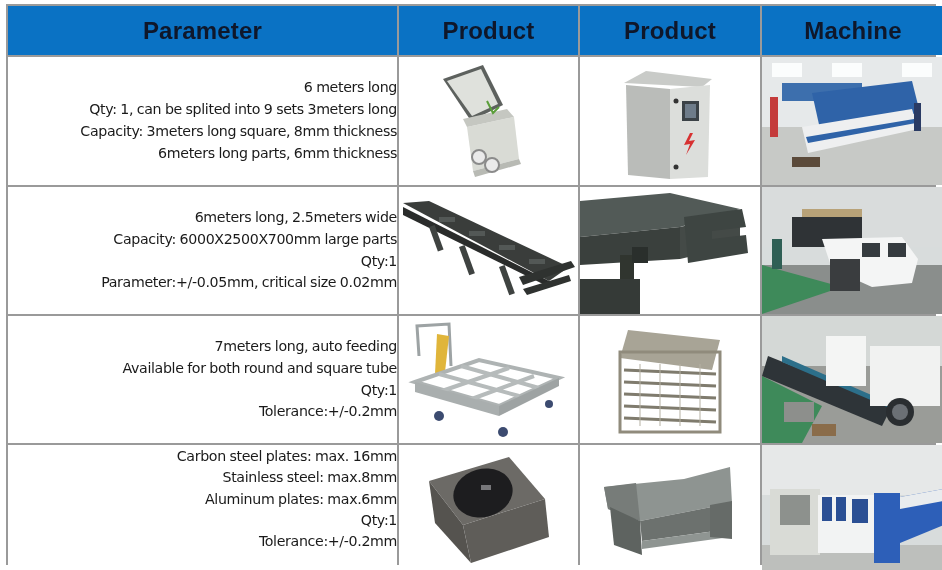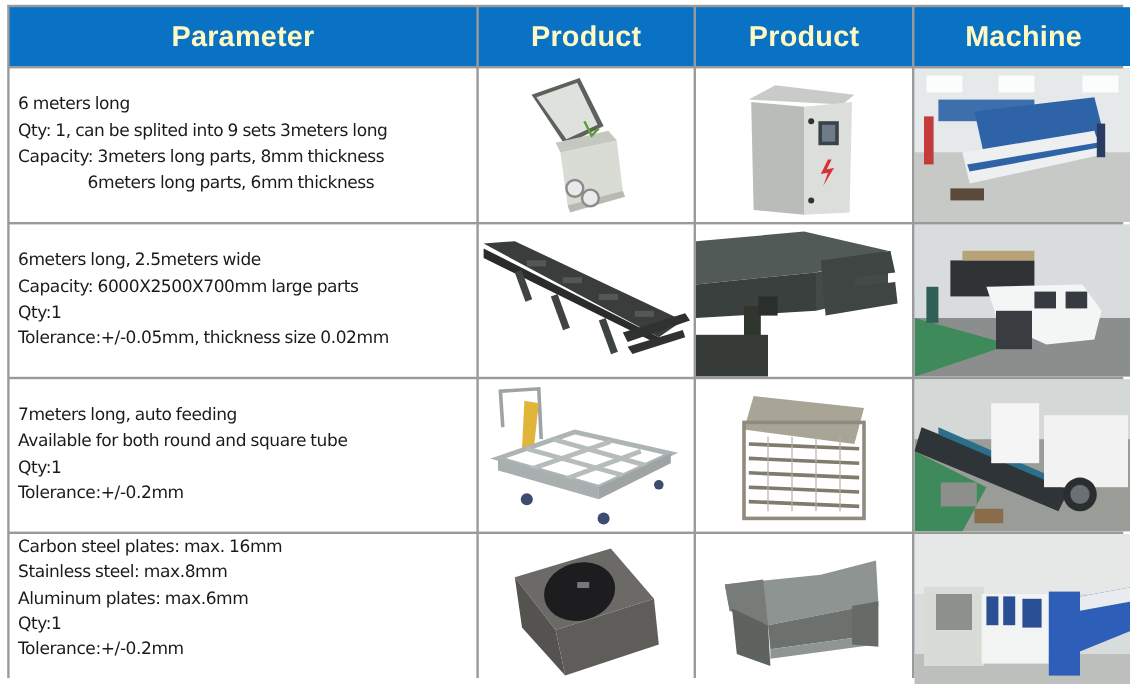--- a/index.html
+++ b/index.html
@@ -10,38 +10,39 @@
     display: grid;
     grid-template-columns: 389px 179px 180px 182px;
     grid-template-rows: 49px 128px 127px 127px 130px;
     background: #9a9a9a;
     gap: 2px;
     padding: 2px;
     box-sizing: border-box;
   }
   .hcell {
     background: #0a72c4;
-    color: #fef9c3;
+    color: #0f172a;
     font-family: "Liberation Sans", sans-serif;
     font-weight: bold;
     font-size: 24px;
     display: flex; align-items: center; justify-content: center;
     letter-spacing: 0.2px;
   }
   .pcell {
     background: #ffffff;
     color: #1a1a1a;
     font-family: "DejaVu Sans", sans-serif;
     font-size: 14.2px;
     line-height: 21.8px;
     padding: 0 0 0 7px;
     display: flex; flex-direction: column; justify-content: center;
     white-space: nowrap;
     letter-spacing: -0.35px;
     word-spacing: -0.5px;
+    text-align: right;
   }
   .pcell.tight { justify-content: flex-start; padding-top: 1px; line-height: 21.3px; }
   .pline.indent { padding-left: 58px; }
   .icell { background: #ffffff; position: relative; overflow: hidden; }
   .icell svg { position: absolute; left: 0; top: 0; width: 100%; height: 100%; }
   .mcell { background: #d8dcdc; position: relative; overflow: hidden; }
   .mcell svg { position: absolute; left: 0; top: 0; width: 100%; height: 100%; }
 </style>
 </head>
 <body>
@@ -49,21 +50,21 @@
 <div class="tbl">
 
   <div class="hcell">Parameter</div>
   <div class="hcell">Product</div>
   <div class="hcell">Product</div>
   <div class="hcell">Machine</div>
 
   <div class="pcell">
     <div class="pline">6 meters long</div>
     <div class="pline">Qty: 1, can be splited into 9 sets 3meters long</div>
-    <div class="pline">Capacity: 3meters long parts, 8mm thickness</div>
+    <div class="pline">Capacity: 3meters long square, 8mm thickness</div>
     <div class="pline indent">6meters long parts, 6mm thickness</div>
   </div>
   <div class="icell">
     <svg viewBox="0 0 179 128">
       <polygon points="44,22 84,8 104,48 72,64" fill="#5d615e"></polygon>
       <polygon points="48,24 82,12 99,47 73,59" fill="#dfe1dc"></polygon>
       <polygon points="68,70 115,60 120,102 74,114" fill="#d9dbd5"></polygon>
       <polygon points="68,70 115,60 108,52 64,62" fill="#c5c7c1"></polygon>
       <polygon points="74,114 120,102 122,107 76,120" fill="#b8bab4"></polygon>
       <circle cx="80" cy="100" r="7" fill="#eaeaea" stroke="#8b8b8b" stroke-width="2"></circle>
@@ -97,21 +98,21 @@
       <rect x="8" y="40" width="8" height="40" fill="#c43b3b"></rect>
       <rect x="152" y="46" width="7" height="28" fill="#2a3b64"></rect>
       <rect x="30" y="100" width="28" height="10" fill="#5b4a3a"></rect>
     </svg>
   </div>
 
   <div class="pcell">
     <div class="pline">6meters long, 2.5meters wide</div>
     <div class="pline">Capacity: 6000X2500X700mm large parts</div>
     <div class="pline">Qty:1</div>
-    <div class="pline">Tolerance:+/-0.05mm, thickness size 0.02mm</div>
+    <div class="pline">Parameter:+/-0.05mm, critical size 0.02mm</div>
   </div>
   <div class="icell">
     <svg viewBox="0 0 179 127">
       <polygon points="4,16 30,14 170,80 150,94" fill="#3a3d3b"></polygon>
       <polygon points="4,20 150,94 150,100 4,28" fill="#2a2c2b"></polygon>
       <g fill="#3f4341">
         <rect x="100" y="80" width="6" height="30" transform="rotate(-20 100 80)"></rect>
         <rect x="60" y="60" width="6" height="30" transform="rotate(-20 60 60)"></rect>
         <rect x="30" y="40" width="6" height="26" transform="rotate(-20 30 40)"></rect>
       </g>

